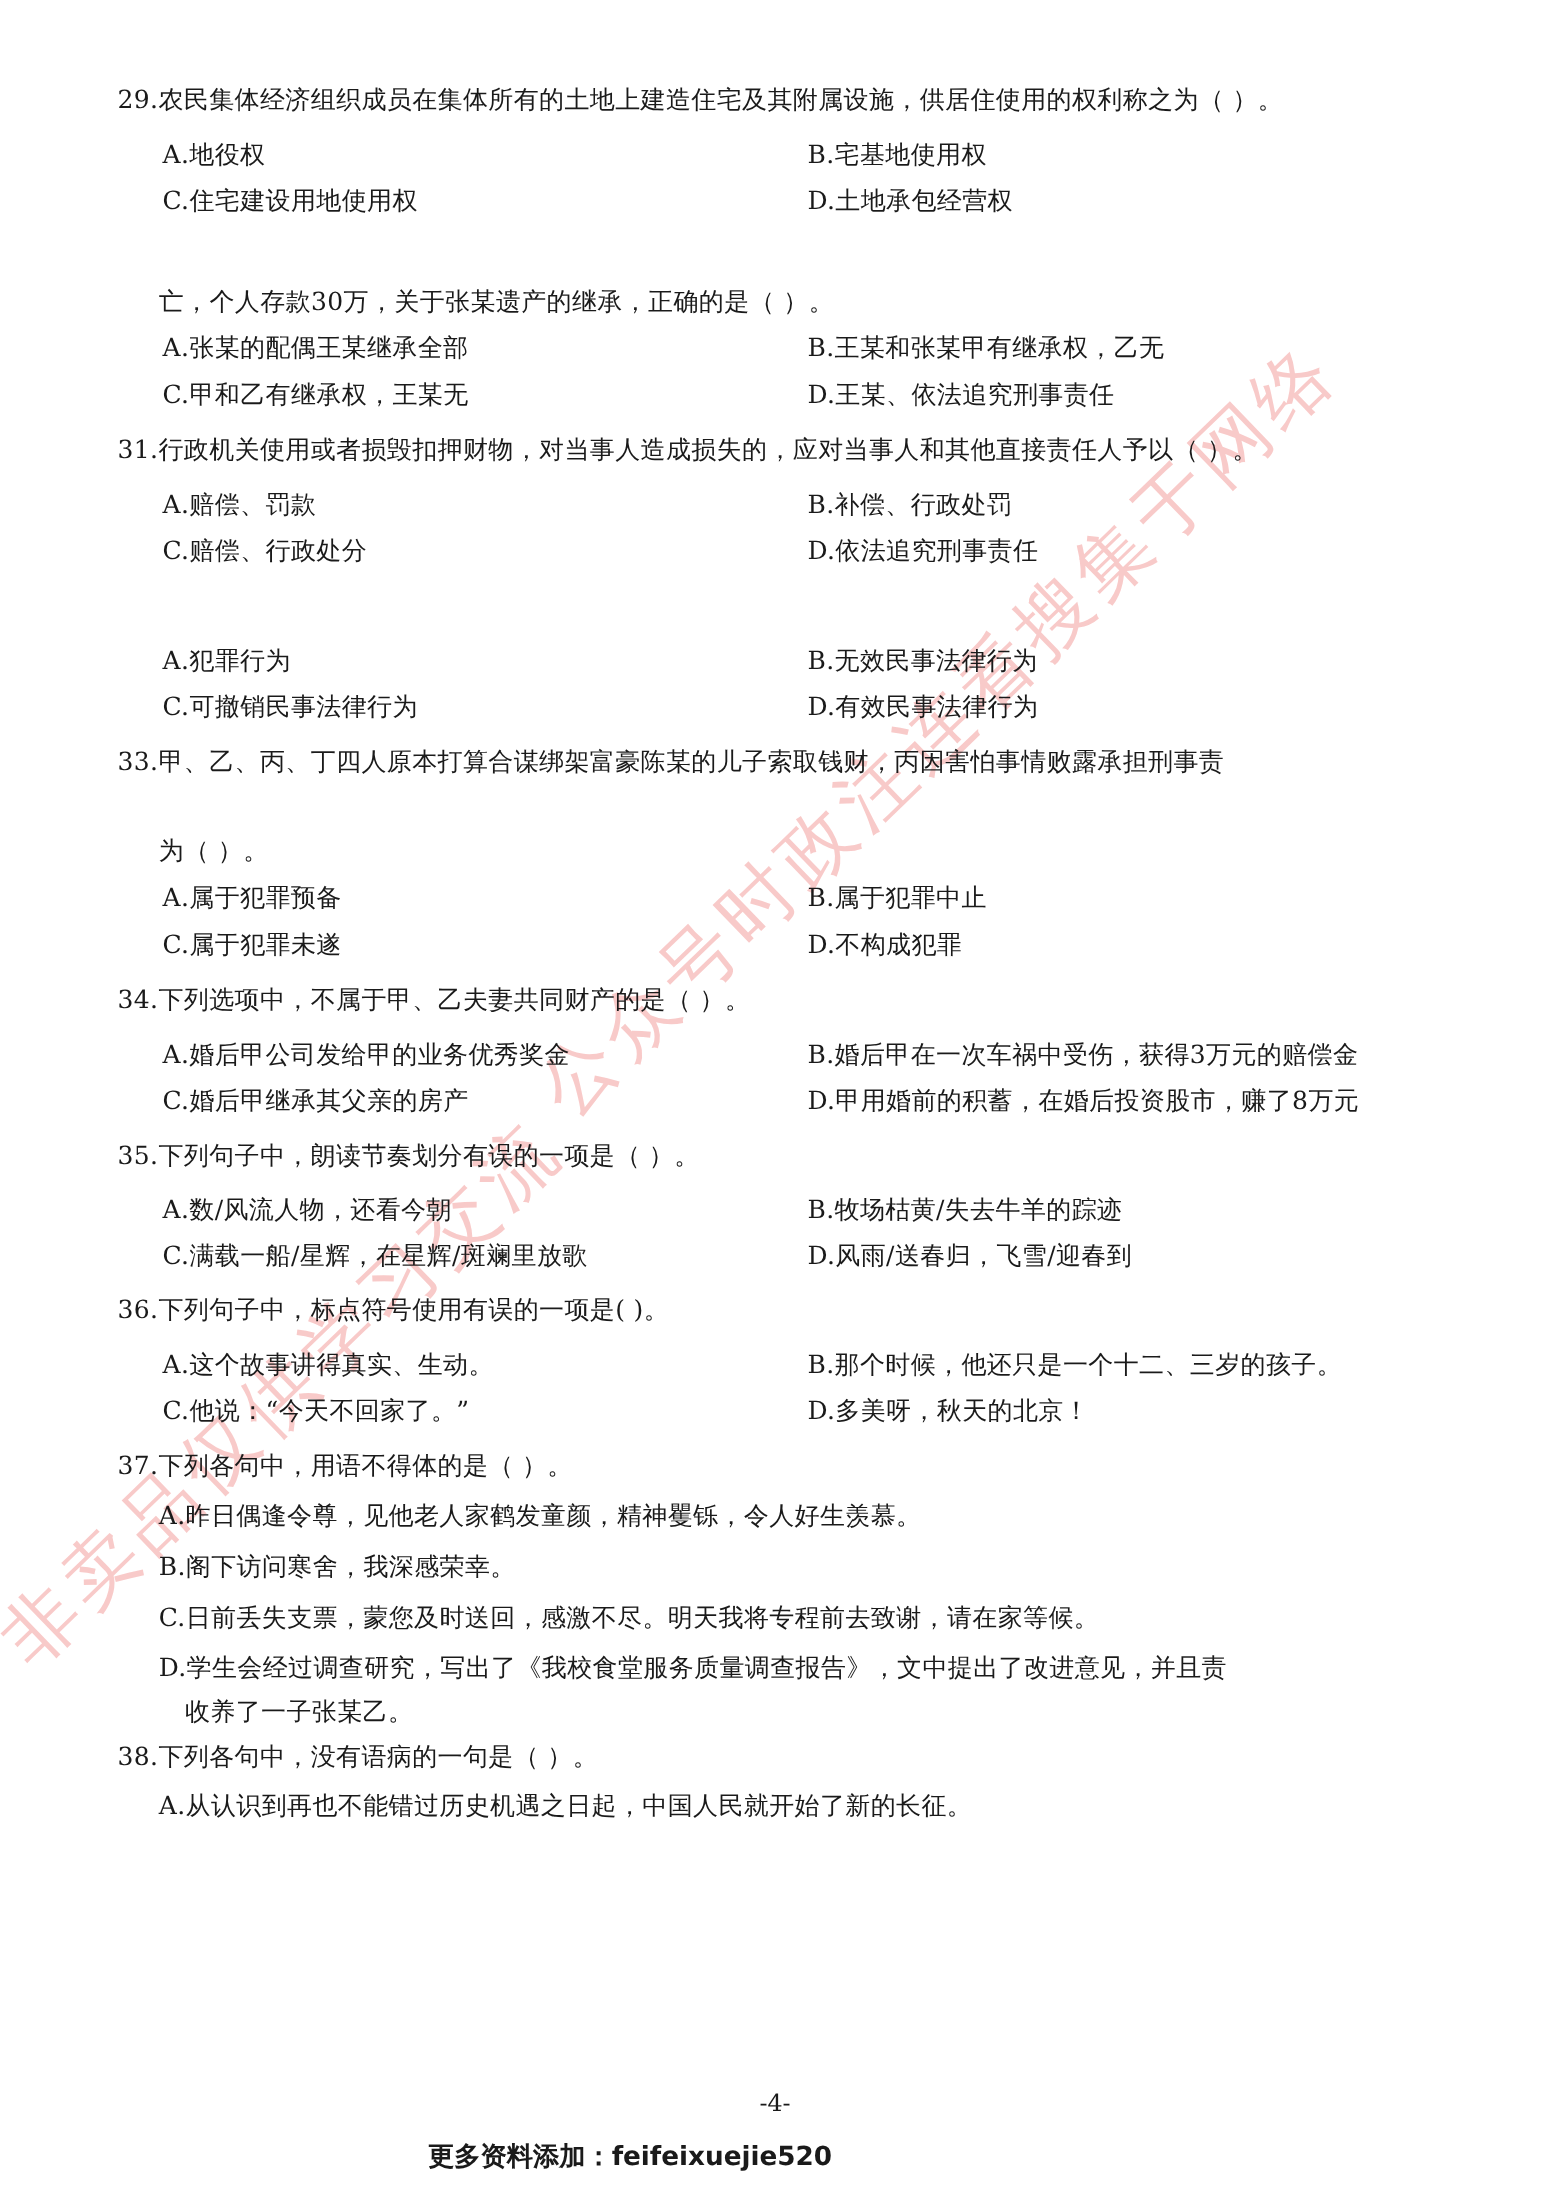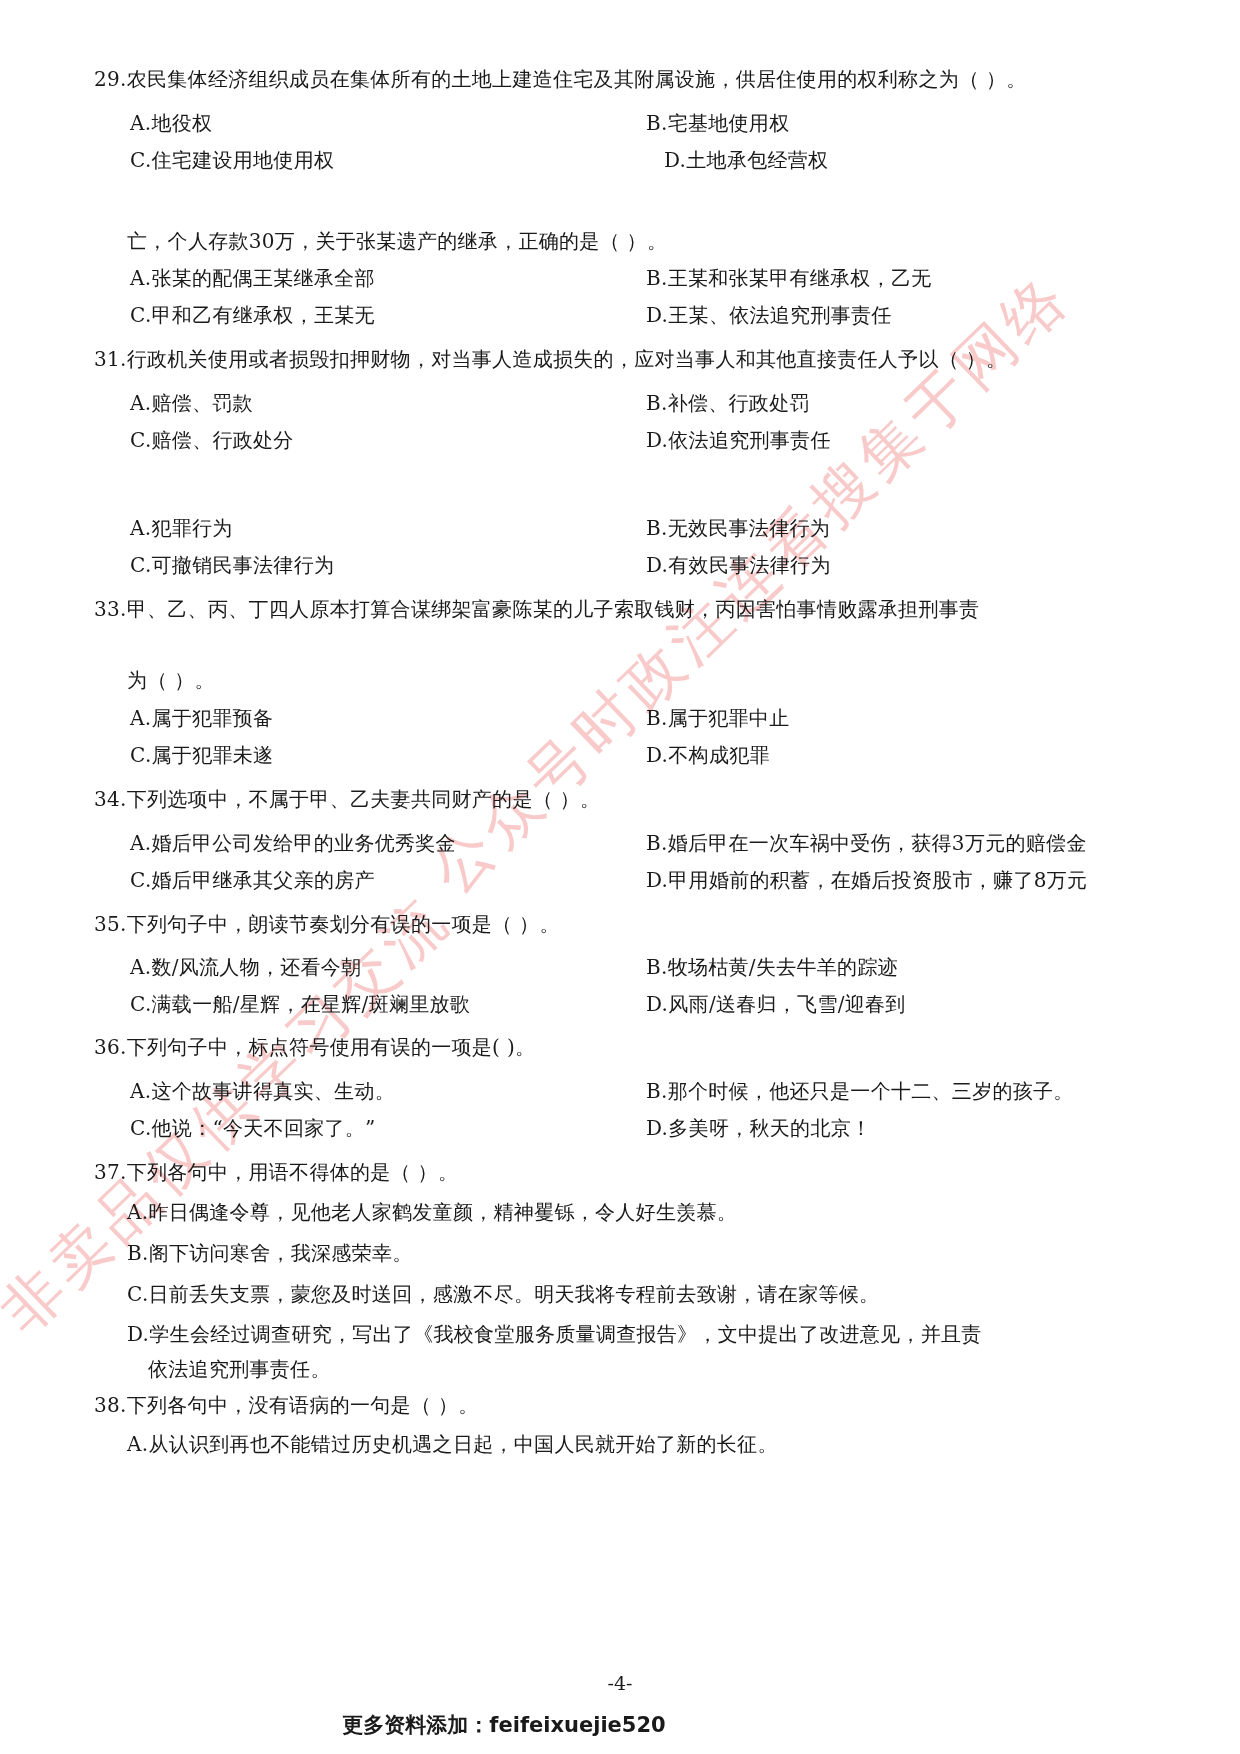--- a/index.html
+++ b/index.html
@@ -24,21 +24,21 @@
 
   <div class="wm" style="left:40px; top:1270px; transform: rotate(-44deg);">非卖品仅供学习交流</div>
   <div class="wm" style="left:470px; top:830px; transform: rotate(-44deg);">公众号时政注连看搜集于网络</div>
 
   <div class="line q" style="top:66px;">
     <span>29.</span><span>农民集体经济组织成员在集体所有的土地上建造住宅及其附属设施，供居住使用的权利称之为（ ）。</span>
   </div>
   <div class="line optL" style="top:110px;"><span>A.</span><span>地役权</span></div>
   <div class="line optR" style="top:110px;"><span>B.</span><span>宅基地使用权</span></div>
   <div class="line optL" style="top:147px;"><span>C.</span><span>住宅建设用地使用权</span></div>
-  <div class="line optR" style="top:147px;margin-left:18px;"><span>D.</span><span>土地承包经营权</span></div>
+  <div class="line optR" style="top:147px;"><span>D.</span><span>土地承包经营权</span></div>
 
   <div class="line qc" style="top:228px;">亡，个人存款30万，关于张某遗产的继承，正确的是（ ）。</div>
   <div class="line optL" style="top:265px;"><span>A.</span><span>张某的配偶王某继承全部</span></div>
   <div class="line optR" style="top:265px;"><span>B.</span><span>王某和张某甲有继承权，乙无</span></div>
   <div class="line optL" style="top:302px;"><span>C.</span><span>甲和乙有继承权，王某无</span></div>
   <div class="line optR" style="top:302px;"><span>D.</span><span>王某、依法追究刑事责任</span></div>
 
   <div class="line q" style="top:346px;">
     <span>31.</span><span>行政机关使用或者损毁扣押财物，对当事人造成损失的，应对当事人和其他直接责任人予以（ ）。</span>
   </div>
@@ -85,21 +85,21 @@
   <div class="line optL" style="top:1115px;"><span>C.</span><span>他说：“今天不回家了。”</span></div>
   <div class="line optR" style="top:1115px;"><span>D.</span><span>多美呀，秋天的北京！</span></div>
 
   <div class="line q" style="top:1159px;">
     <span>37.</span><span>下列各句中，用语不得体的是（ ）。</span>
   </div>
   <div class="line qc" style="top:1199px;">A.昨日偶逢令尊，见他老人家鹤发童颜，精神矍铄，令人好生羡慕。</div>
   <div class="line qc" style="top:1240px;">B.阁下访问寒舍，我深感荣幸。</div>
   <div class="line qc" style="top:1281px;">C.日前丢失支票，蒙您及时送回，感激不尽。明天我将专程前去致谢，请在家等候。</div>
   <div class="line qc" style="top:1321px;">D.学生会经过调查研究，写出了《我校食堂服务质量调查报告》，文中提出了改进意见，并且责</div>
-  <div class="line" style="left:148px; top:1356px;">依法追究刑事责任。</div>
+  <div class="line" style="left:148px; top:1356px;">收养了一子张某乙。</div>
 
   <div class="line q" style="top:1392px;">
     <span>38.</span><span>下列各句中，没有语病的一句是（ ）。</span>
   </div>
   <div class="line qc" style="top:1431px;">A.从认识到再也不能错过历史机遇之日起，中国人民就开始了新的长征。</div>
 
   <div class="page-num">-4-</div>
 
   <div class="footer">
     <span>更多资料添加：</span><span class="code">feifeixuejie520</span>

